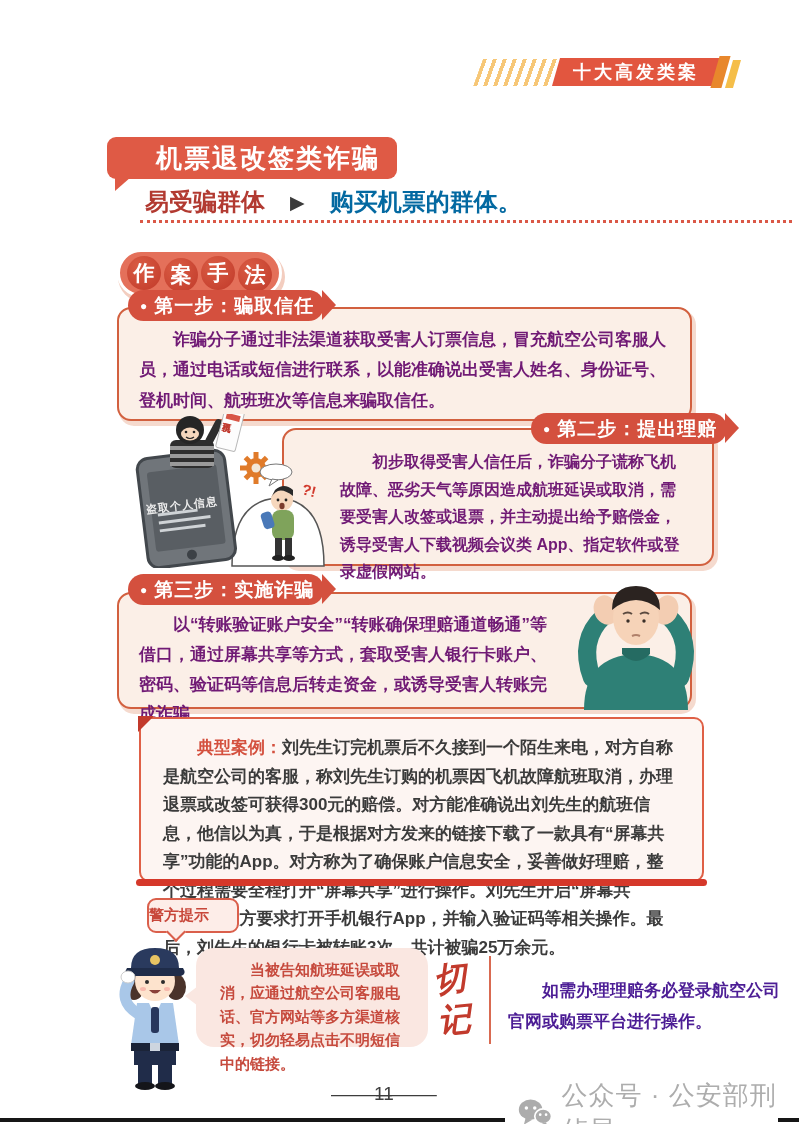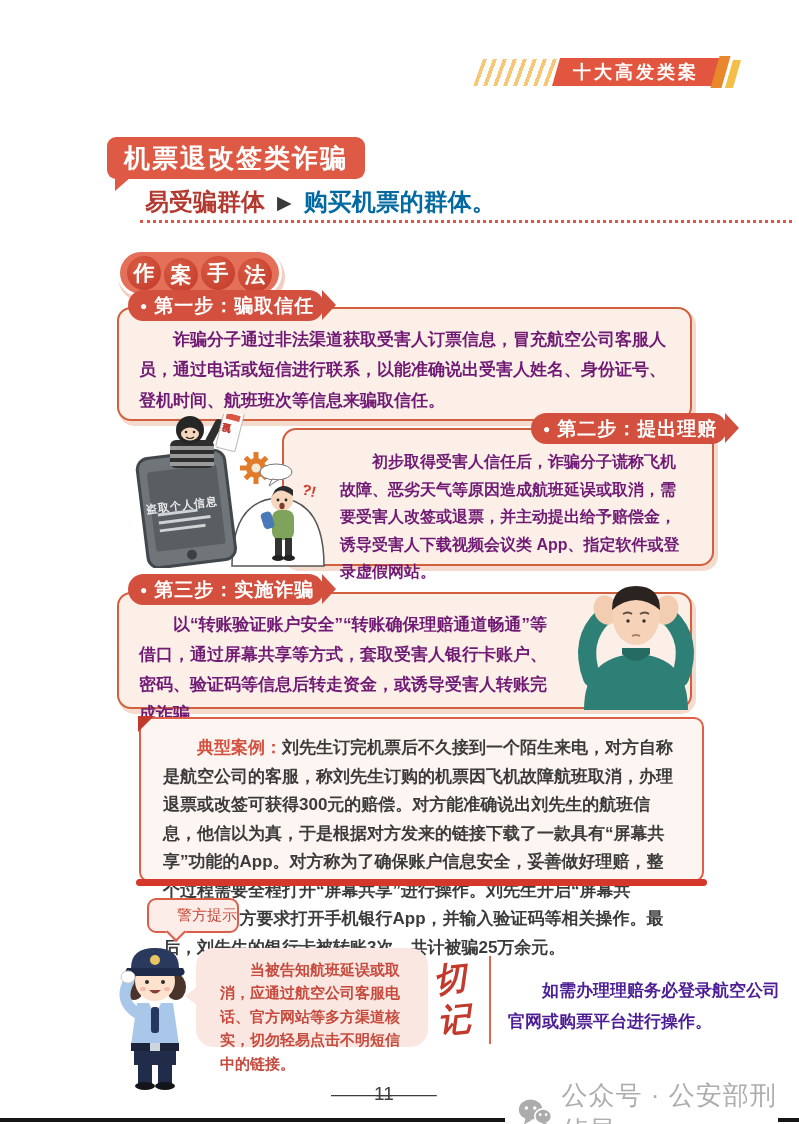--- a/index.html
+++ b/index.html
@@ -13,24 +13,24 @@
     opacity:.95;}
   .hdr-banner{left:556px;top:58px;width:160px;height:28px;background:#E2563F;transform:skewX(-16deg);
     display:flex;align-items:center;justify-content:center;}
   .hdr-banner span{transform:skewX(16deg);color:#fff;font-weight:bold;font-size:18px;letter-spacing:3px;}
   .hdr-acc1{left:715px;top:56px;width:11px;height:32px;background:#E8872C;transform:skewX(-16deg);}
   .hdr-acc2{left:729px;top:60px;width:8px;height:28px;background:#F5BE49;transform:skewX(-16deg);}
 
   
   .title-badge{left:107px;top:137px;width:258px;height:42px;background:#DF5A45;border-radius:9px;
     display:flex;align-items:center;justify-content:center;color:#fff;font-weight:bold;
-    font-size:26px;letter-spacing:2px;}
+    font-size:26px;letter-spacing:2px;padding-left:32px;}
   .title-badge::after{content:"";position:absolute;left:8px;bottom:-12px;width:0;height:0;
     border-top:14px solid #DF5A45;border-right:16px solid transparent;}
-  .audience{left:145px;top:186px;font-size:24px;font-weight:bold;display:flex;align-items:center;gap:12px;}
+  .audience{left:145px;top:186px;font-size:24px;font-weight:bold;display:flex;align-items:center;gap:25px;}
   .aud-label{color:#B23A31;}
   .aud-arrow{color:#3b3b3b;font-size:19px;}
   .aud-value{color:#0369a1;font-family:Liberation Mono, monospace;}
   .dotline{left:140px;top:220px;width:652px;border-top:3px dotted #DA5847;}
 
   
   .method{left:117px;top:249px;background:#E4705A;border:3px solid #fff;border-radius:24px;
     padding:4px 7px;display:flex;gap:3px;box-shadow:2px 4px 0 1px #F3CDBF;}
   .method .mc{width:34px;height:34px;border-radius:50%;color:#fff;font-weight:bold;font-size:21px;
     display:flex;align-items:center;justify-content:center;
@@ -75,22 +75,22 @@
     border-radius:10px;}
   .case::before{content:"";position:absolute;left:-3px;top:-3px;width:0;height:0;
     border-top:16px solid #C2392B;border-right:16px solid transparent;}
   .case::after{content:"";position:absolute;left:-5px;right:-5px;bottom:-6px;height:7px;
     background:#D5382A;border-radius:6px;}
   .case p{margin:15px 22px;font-size:17px;line-height:1.68;color:#3b3b3b;font-weight:600;text-indent:2em;}
   .case-label{color:#D4503E;font-weight:bold;}
 
   
   .tip-badge{left:147px;top:898px;width:88px;height:31px;background:#FDEDE8;border:2px solid #DA5F4B;
-    border-radius:9px;display:flex;align-items:center;justify-content:flex-end;color:#C8473A;
-    font-size:15px;font-weight:normal;z-index:5;}
+    border-radius:9px;display:flex;align-items:center;justify-content:flex-start;color:#C8473A;
+    font-size:15px;font-weight:bold;z-index:5;}
   .tip-badge::after{content:"";position:absolute;left:20px;bottom:-8px;width:12px;height:12px;
     background:#FDEDE8;border-right:2px solid #DA5F4B;border-bottom:2px solid #DA5F4B;
     transform:rotate(45deg);}
   .illu-police{left:98px;top:933px;width:112px;height:158px;}
   .bubble{left:196px;top:948px;width:232px;height:99px;background:#FAE7E1;border-radius:18px;}
   .bubble::before{content:"";position:absolute;left:-11px;top:38px;width:0;height:0;
     border-top:10px solid transparent;border-bottom:10px solid transparent;
     border-right:13px solid #FAE7E1;}
   .bubble p{margin:10px 24px;font-size:15px;line-height:1.56;color:#C64A3D;font-weight:bold;text-indent:2em;}
   .remember{left:430px;top:958px;width:44px;color:#C23A2C;font-size:33px;font-weight:bold;

